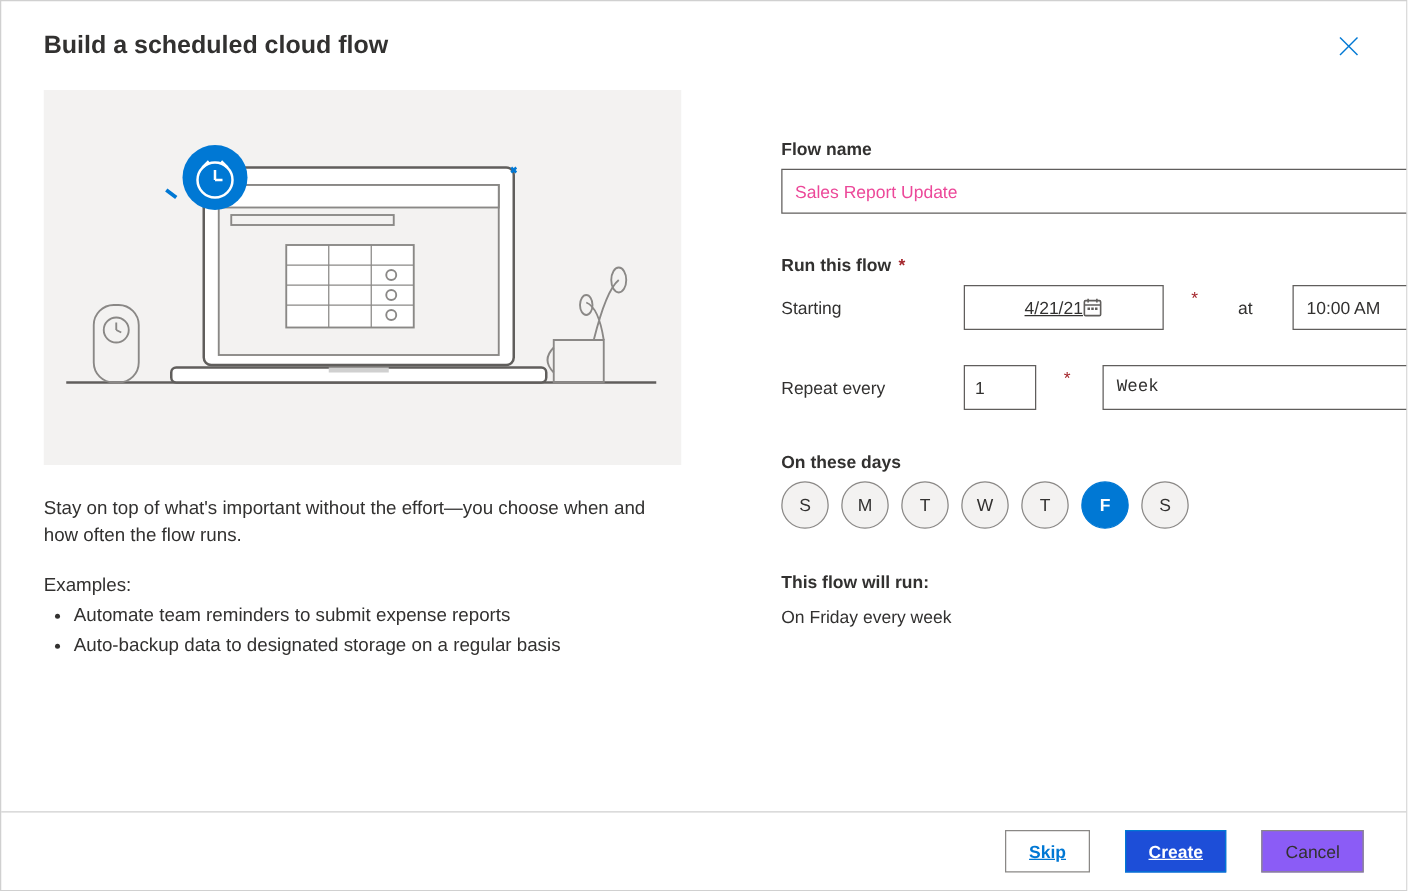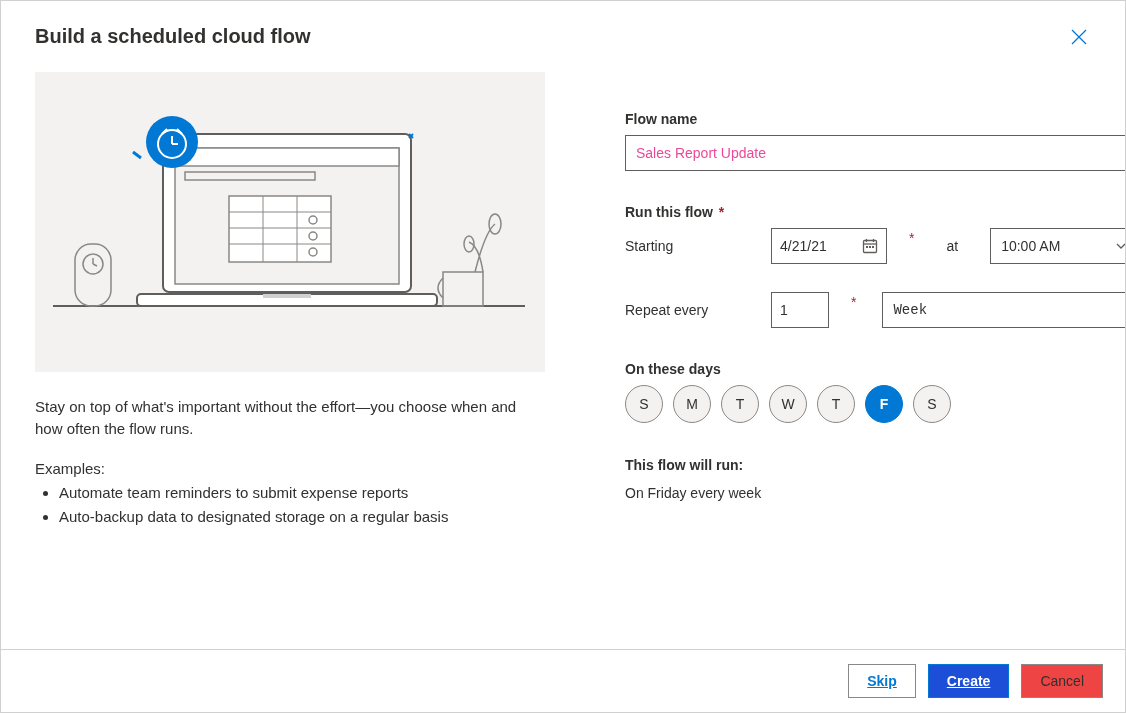--- a/index.html
+++ b/index.html
@@ -114,29 +114,30 @@
       align-items: center;
       gap: 26px;
       margin-bottom: 28px;
     }
     .row-label {
       font-size: 14px;
       color: #323130;
       width: 120px;
     }
     .date-input {
-      width: 116px;
+      width: 160px;
       height: 36px;
       border: 1px solid #605e5c;
       display: flex;
       align-items: center;
       padding: 0 8px;
-      justify-content: space-between;
-      font-size: 14px;
-      color: #323130;
+      justify-content: center;
+      font-size: 14px;
+      color: #323130;
+      text-decoration: underline;
     }
     .at-label {
       font-size: 14px;
       color: #323130;
       margin: 0 6px;
     }
     .time-input {
       width: 148px;
       height: 36px;
       border: 1px solid #605e5c;
@@ -204,33 +205,33 @@
       font-weight: 600;
       color: #323130;
       margin-bottom: 12px;
     }
     .summary-text {
       font-size: 14px;
       color: #323130;
     }
     .footer {
       border-top: 1px solid #d0d0d0;
-      padding: 14px 22px;
+      padding: 14px 34px;
       display: flex;
       justify-content: flex-end;
-      gap: 12px;
+      gap: 28px;
     }
     .btn {
       height: 34px;
       padding: 0 18px;
       font-size: 14px;
       font-family: inherit;
       cursor: pointer;
       border: 1px solid #8a8886;
-      background: #ef4444;
+      background: #8b5cf6;
       color: #323130;
     }
     .btn-link {
       border: 1px solid #8a8886;
       background: #fff;
       color: #0078d4;
       text-decoration: underline;
       font-weight: 600;
     }
     .btn-primary {

